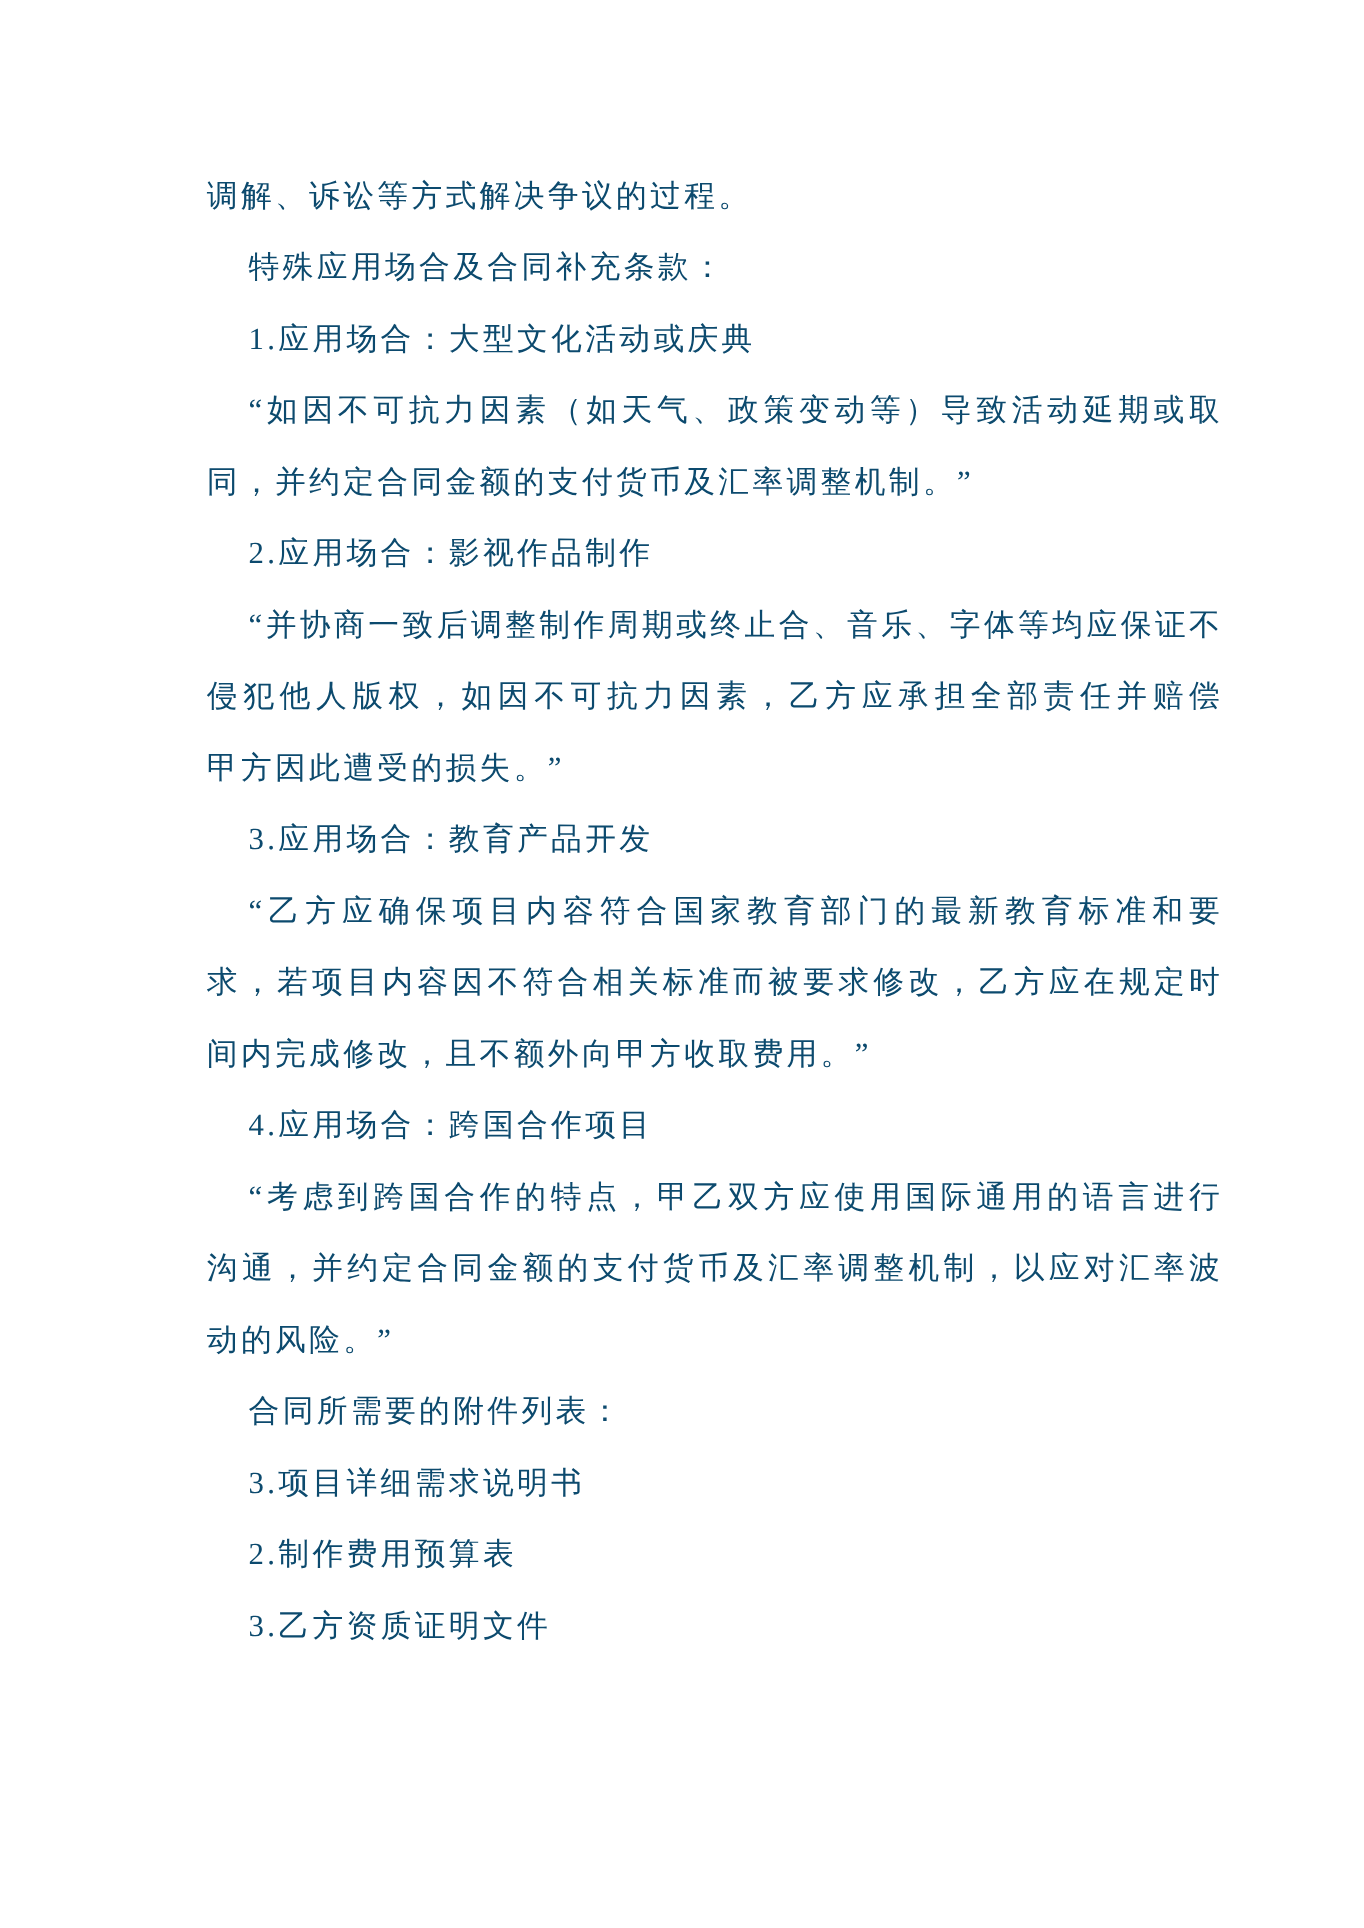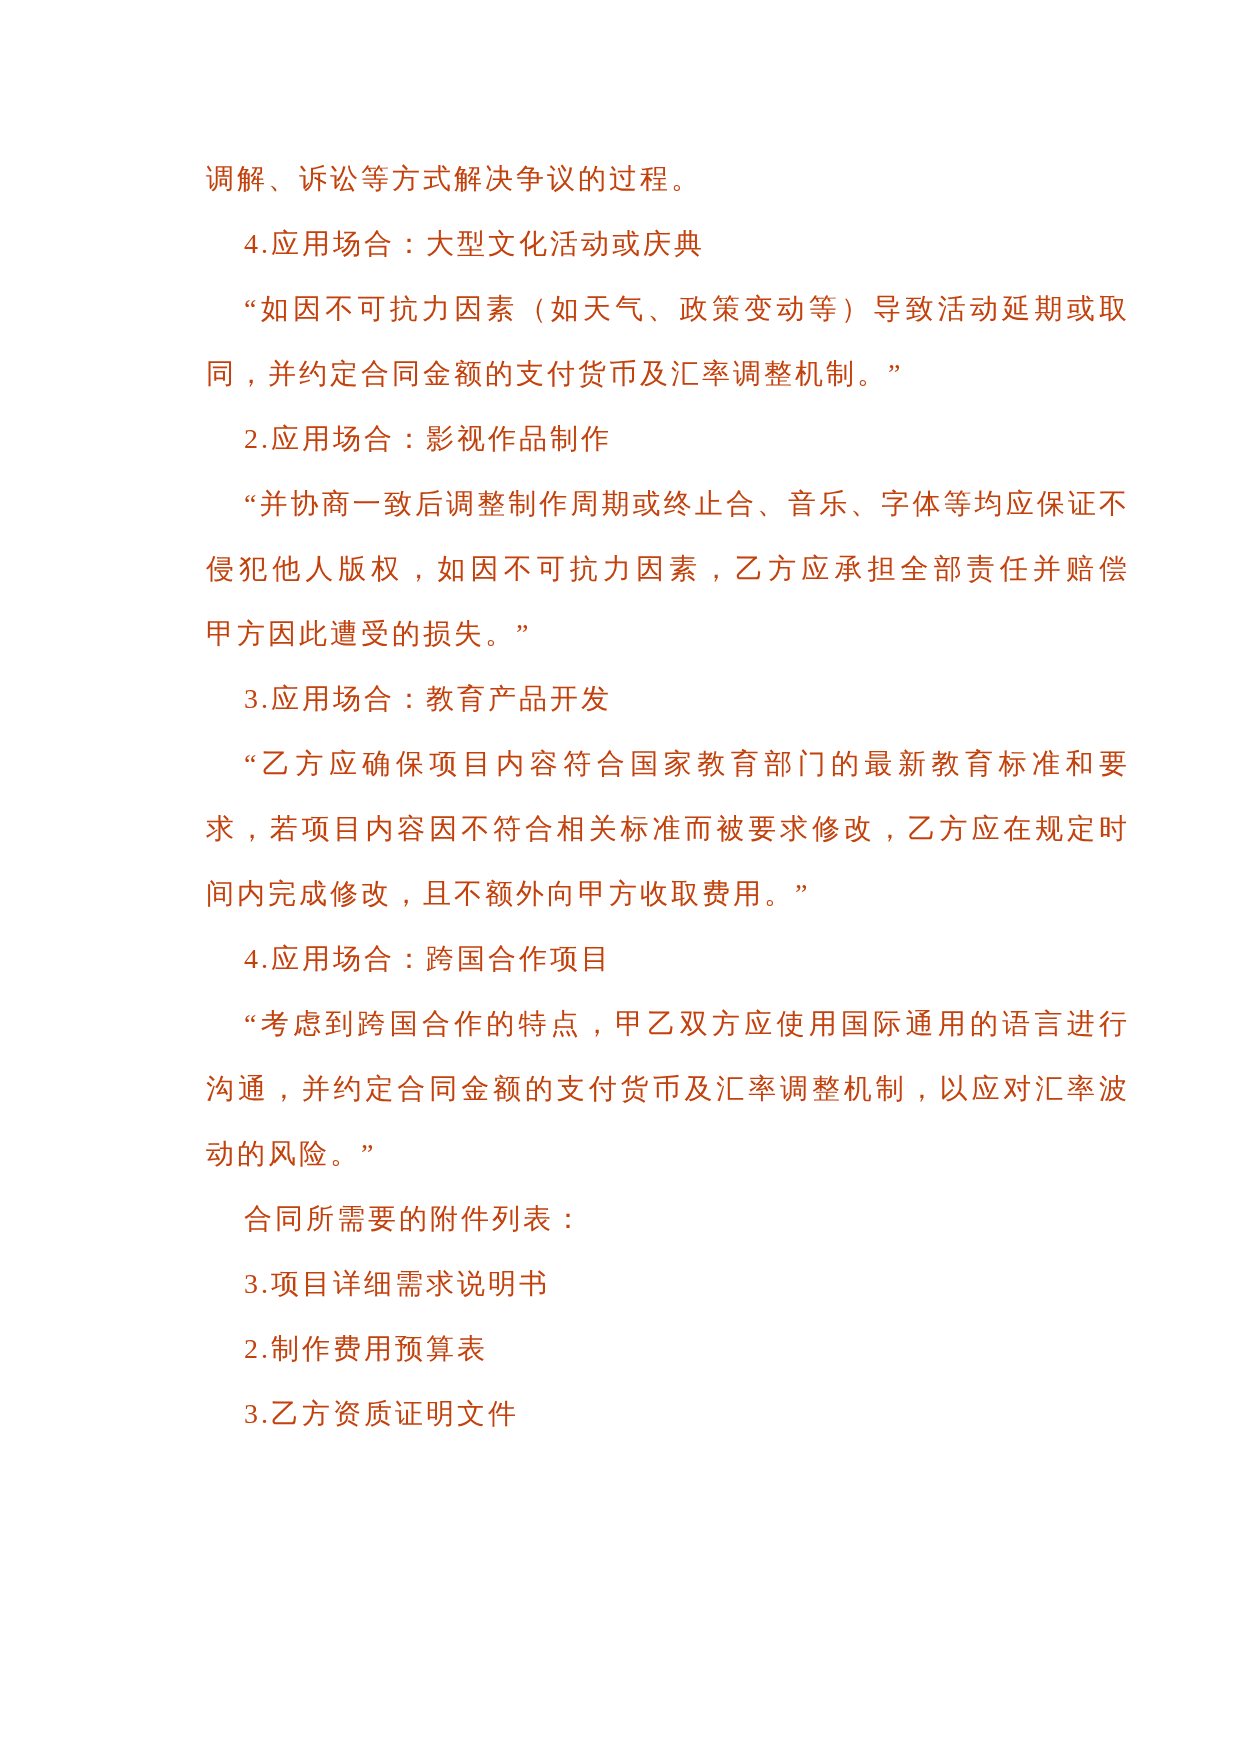--- a/index.html
+++ b/index.html
@@ -36,23 +36,24 @@
     white-space: normal;
     text-align: justify;
     text-align-last: justify;
     overflow: hidden;
   }
 </style>
 </head>
 <body>
 
 <div class="page" style="background: rgb(255, 255, 255);">
-  <div class="text-block" style="color: #c2410c; margin-left: 18px;">
+  <div class="text-block" style="color: #0c4a6e;">
       <div class="line">调解、诉讼等方式解决争议的过程。</div>
-      <div class="line indent">4.应用场合：大型文化活动或庆典</div>
+      <div class="line indent">特殊应用场合及合同补充条款：</div>
+      <div class="line indent">1.应用场合：大型文化活动或庆典</div>
       <div class="line indent fill">“如因不可抗力因素（如天气、政策变动等）导致活动延期或取</div>
       <div class="line">同，并约定合同金额的支付货币及汇率调整机制。”</div>
       <div class="line indent">2.应用场合：影视作品制作</div>
       <div class="line indent fill">“并协商一致后调整制作周期或终止合、音乐、字体等均应保证不</div>
       <div class="line fill">侵犯他人版权，如因不可抗力因素，乙方应承担全部责任并赔偿</div>
       <div class="line">甲方因此遭受的损失。”</div>
       <div class="line indent">3.应用场合：教育产品开发</div>
       <div class="line indent fill">“乙方应确保项目内容符合国家教育部门的最新教育标准和要</div>
       <div class="line fill">求，若项目内容因不符合相关标准而被要求修改，乙方应在规定时</div>
       <div class="line">间内完成修改，且不额外向甲方收取费用。”</div>

